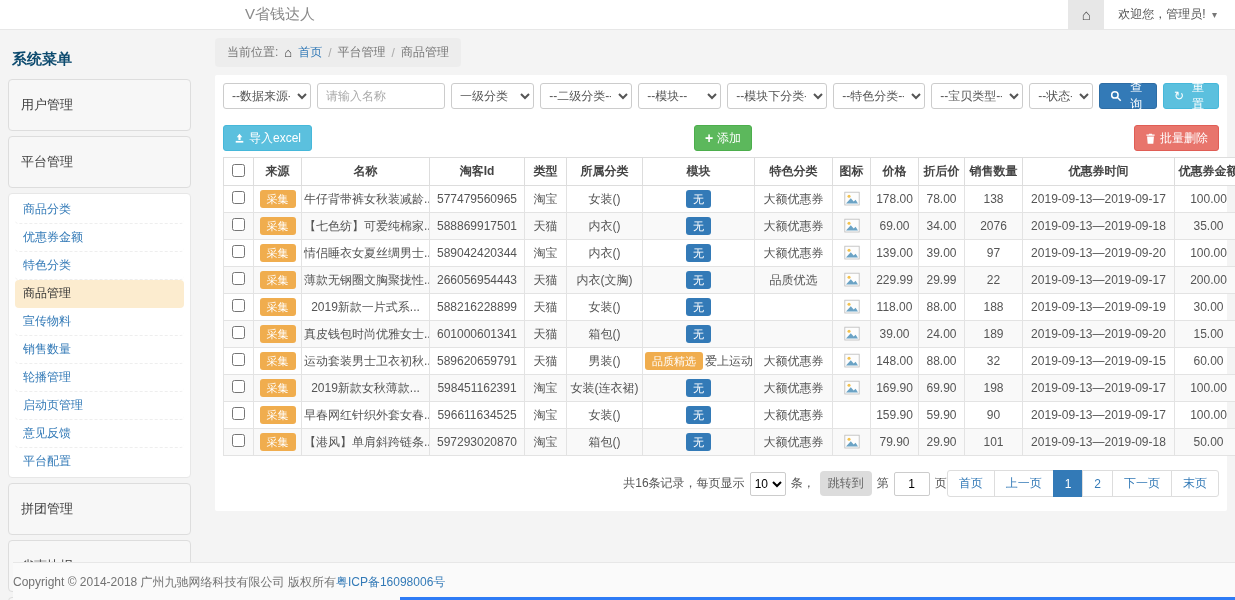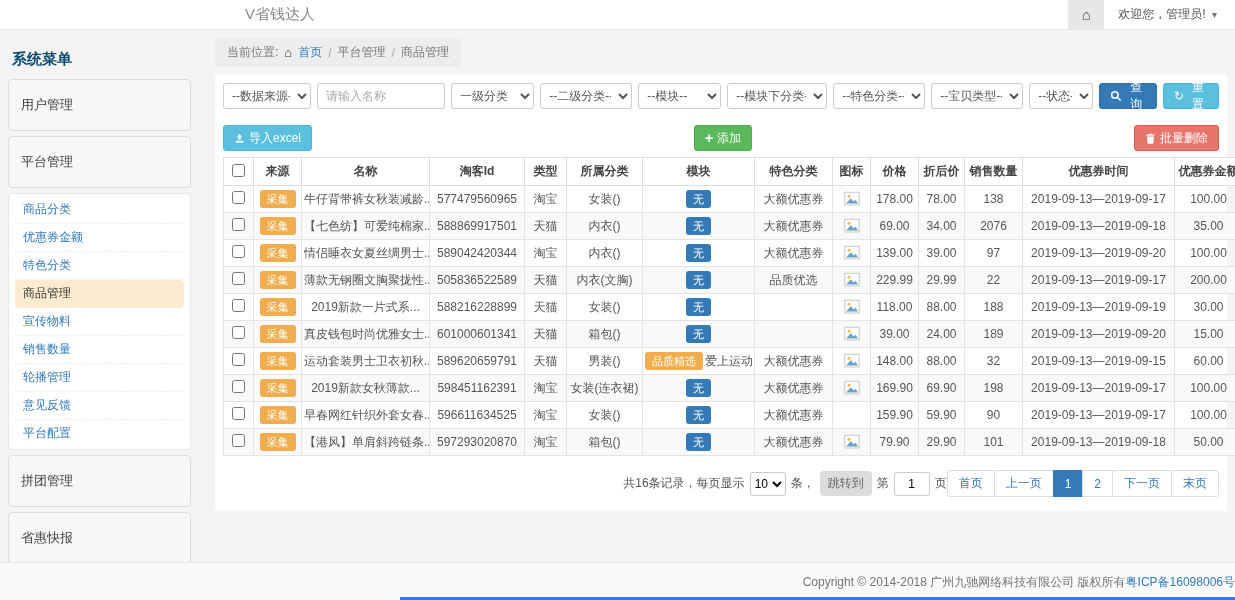--- a/index.html
+++ b/index.html
@@ -59,21 +59,21 @@
   .pageinfo { display:flex; align-items:center; gap:5px; }
   .pp-select { height:24px; border:1px solid #ccc; border-radius:2px; background:#fff; font-size:12px; }
   .jump-btn { background:#dcdcdc; color:#666; padding:4px 8px; border-radius:4px; cursor:pointer; }
   .jump-input { width:36px; height:24px; border:1px solid #ccc; border-radius:2px; text-align:center; font-size:12px; }
   .pager { display:flex; }
   .page-btn { border:1px solid #ddd; background:#fff; color:#337ab7; padding:4px 11px; margin-left:-1px; cursor:pointer; font-size:12px; }
   .page-btn:first-child { border-radius:3px 0 0 3px; margin-left:0; }
   .page-btn:last-child { border-radius:0 3px 3px 0; }
   .page-btn.active { background:#337ab7; border-color:#337ab7; color:#fff; }
 
-  .footer { position:absolute; left:0; right:0; bottom:0; height:38px; background:#fafafa; border-top:1px solid #e7e7e7; z-index:5; text-align:right; line-height:38px; font-size:12px; color:#737373; }
+  .footer { position:absolute; left:13px; right:0; bottom:0; height:38px; background:#fafafa; border-top:1px solid #e7e7e7; z-index:5; text-align:left; line-height:38px; font-size:12px; color:#737373; }
   .footer a.icp { color:#337ab7; text-decoration:none; cursor:pointer; }
   .bottom-strip { position:absolute; bottom:0; left:400px; right:0; height:3px; background:#2e7bf6; z-index:6; }
 </style>
 </head>
 <body>
 
 <div class="app">
 
   <div class="topbar">
     <div class="brand">V省钱达人</div>
@@ -92,20 +92,21 @@
         <div class="menu-group">用户管理</div>
         <div class="menu-group">平台管理</div>
         <div class="menu-sub">
           <a class="menu-link">商品分类</a>
           <a class="menu-link">优惠券金额</a>
           <a class="menu-link">特色分类</a>
           <a class="menu-link active">商品管理</a>
           <a class="menu-link">宣传物料</a>
           <a class="menu-link">销售数量</a>
           <a class="menu-link">轮播管理</a>
+          <a class="menu-link">启动页管理</a>
           <a class="menu-link">意见反馈</a>
           <a class="menu-link">平台配置</a>
         </div>
         <div class="menu-group">拼团管理</div>
         <div class="menu-group">省惠快报</div>
         <div class="menu-group">消息管理</div>
         <div class="menu-group">订单管理</div>
       </div>
   </div>
 
@@ -263,21 +264,21 @@
               <td>139.00</td>
               <td>39.00</td>
               <td>97</td>
               <td>2019-09-13—2019-09-20</td>
               <td>100.00</td>
             </tr>
             <tr>
               <td><input type="checkbox" style=""></td>
               <td><span class="badge bg-orange">采集</span></td>
               <td>薄款无钢圈文胸聚拢性...</td>
-              <td>505836522589</td>
+              <td>266056954443</td>
               <td>天猫</td>
               <td>内衣(文胸)</td>
               <td><span class="badge bg-blue">无</span></td>
               <td>品质优选</td>
               <td><span class="thumb"><svg viewBox="0 0 20 20" width="18" height="16">
                     <rect x="1" y="1.5" width="18" height="16" fill="#fdfdfd" stroke="#bbb"></rect>
                     <circle cx="6.3" cy="6.5" r="1.9" fill="#f2c14e"></circle>
                     <path d="M2.5 15.5l6-6.5 3.6 4.2 2.4-2.4 3 4.7z" fill="#6ba3c5"></path>
                   </svg></span></td>
               <td>229.99</td>

